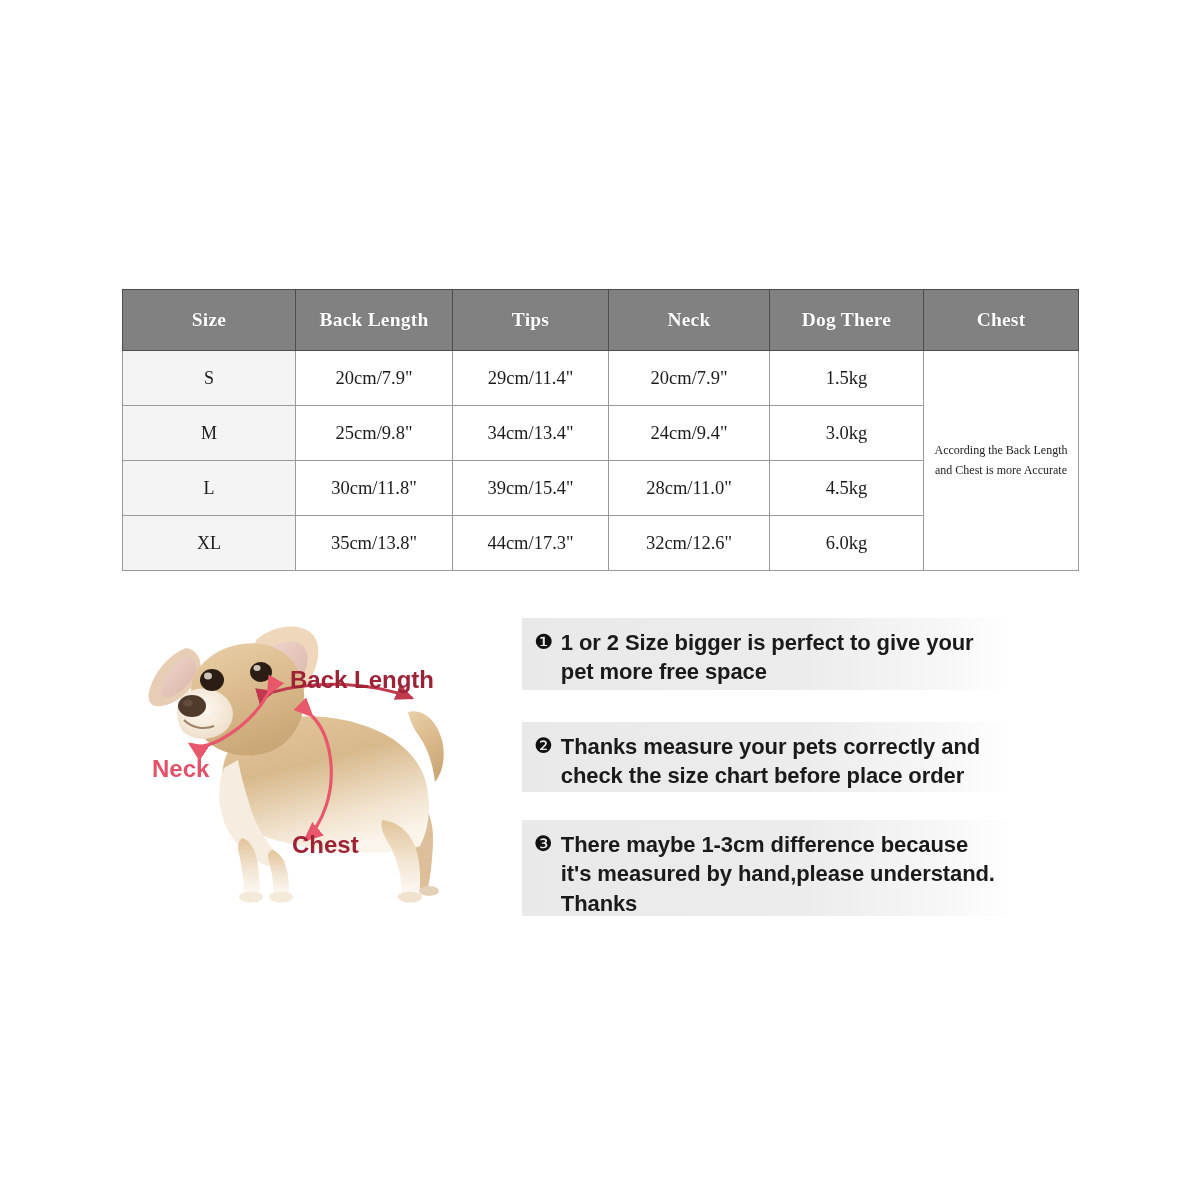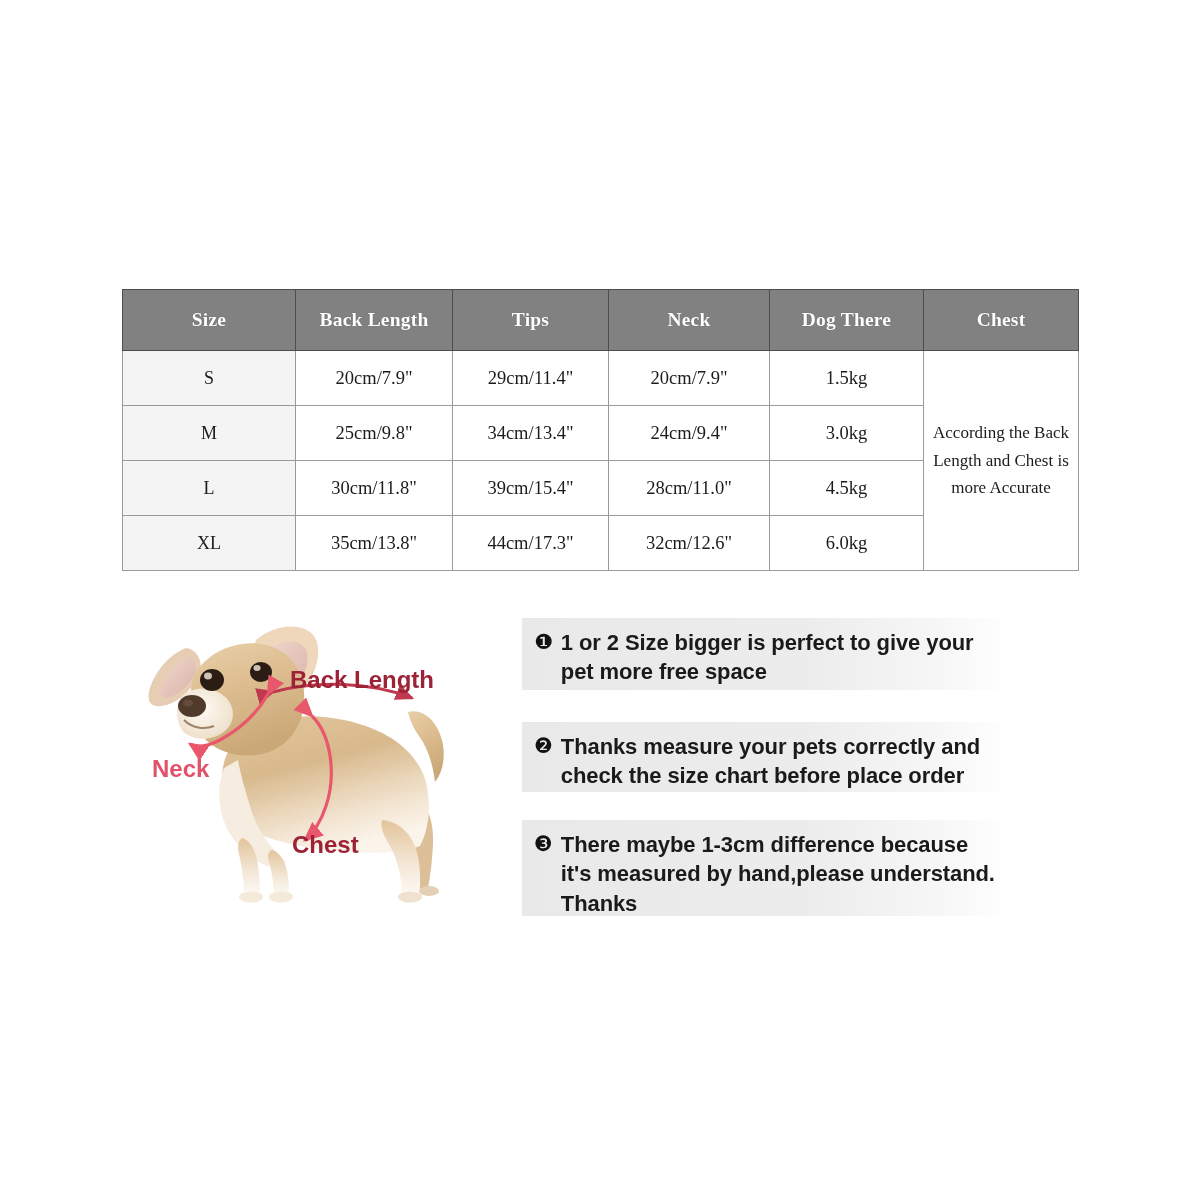--- a/index.html
+++ b/index.html
@@ -56,21 +56,21 @@
     font-size: 18.5px;
     color: #1b1b1b;
     background: #ffffff;
   }
   table.size-table td.size-cell {
     background: #f4f4f4;
     font-size: 18px;
   }
   table.size-table td.tips-cell {
     background: #ffffff;
-    font-size: 17px;
+    font-size: 12px;
     line-height: 1.62;
     padding: 0 6px;
     border-top: 1px solid #9a9a9a;
     border-bottom: 1px solid #9a9a9a;
   }
 
   
   #dog-figure {
     position: absolute;
     left: 120px;

